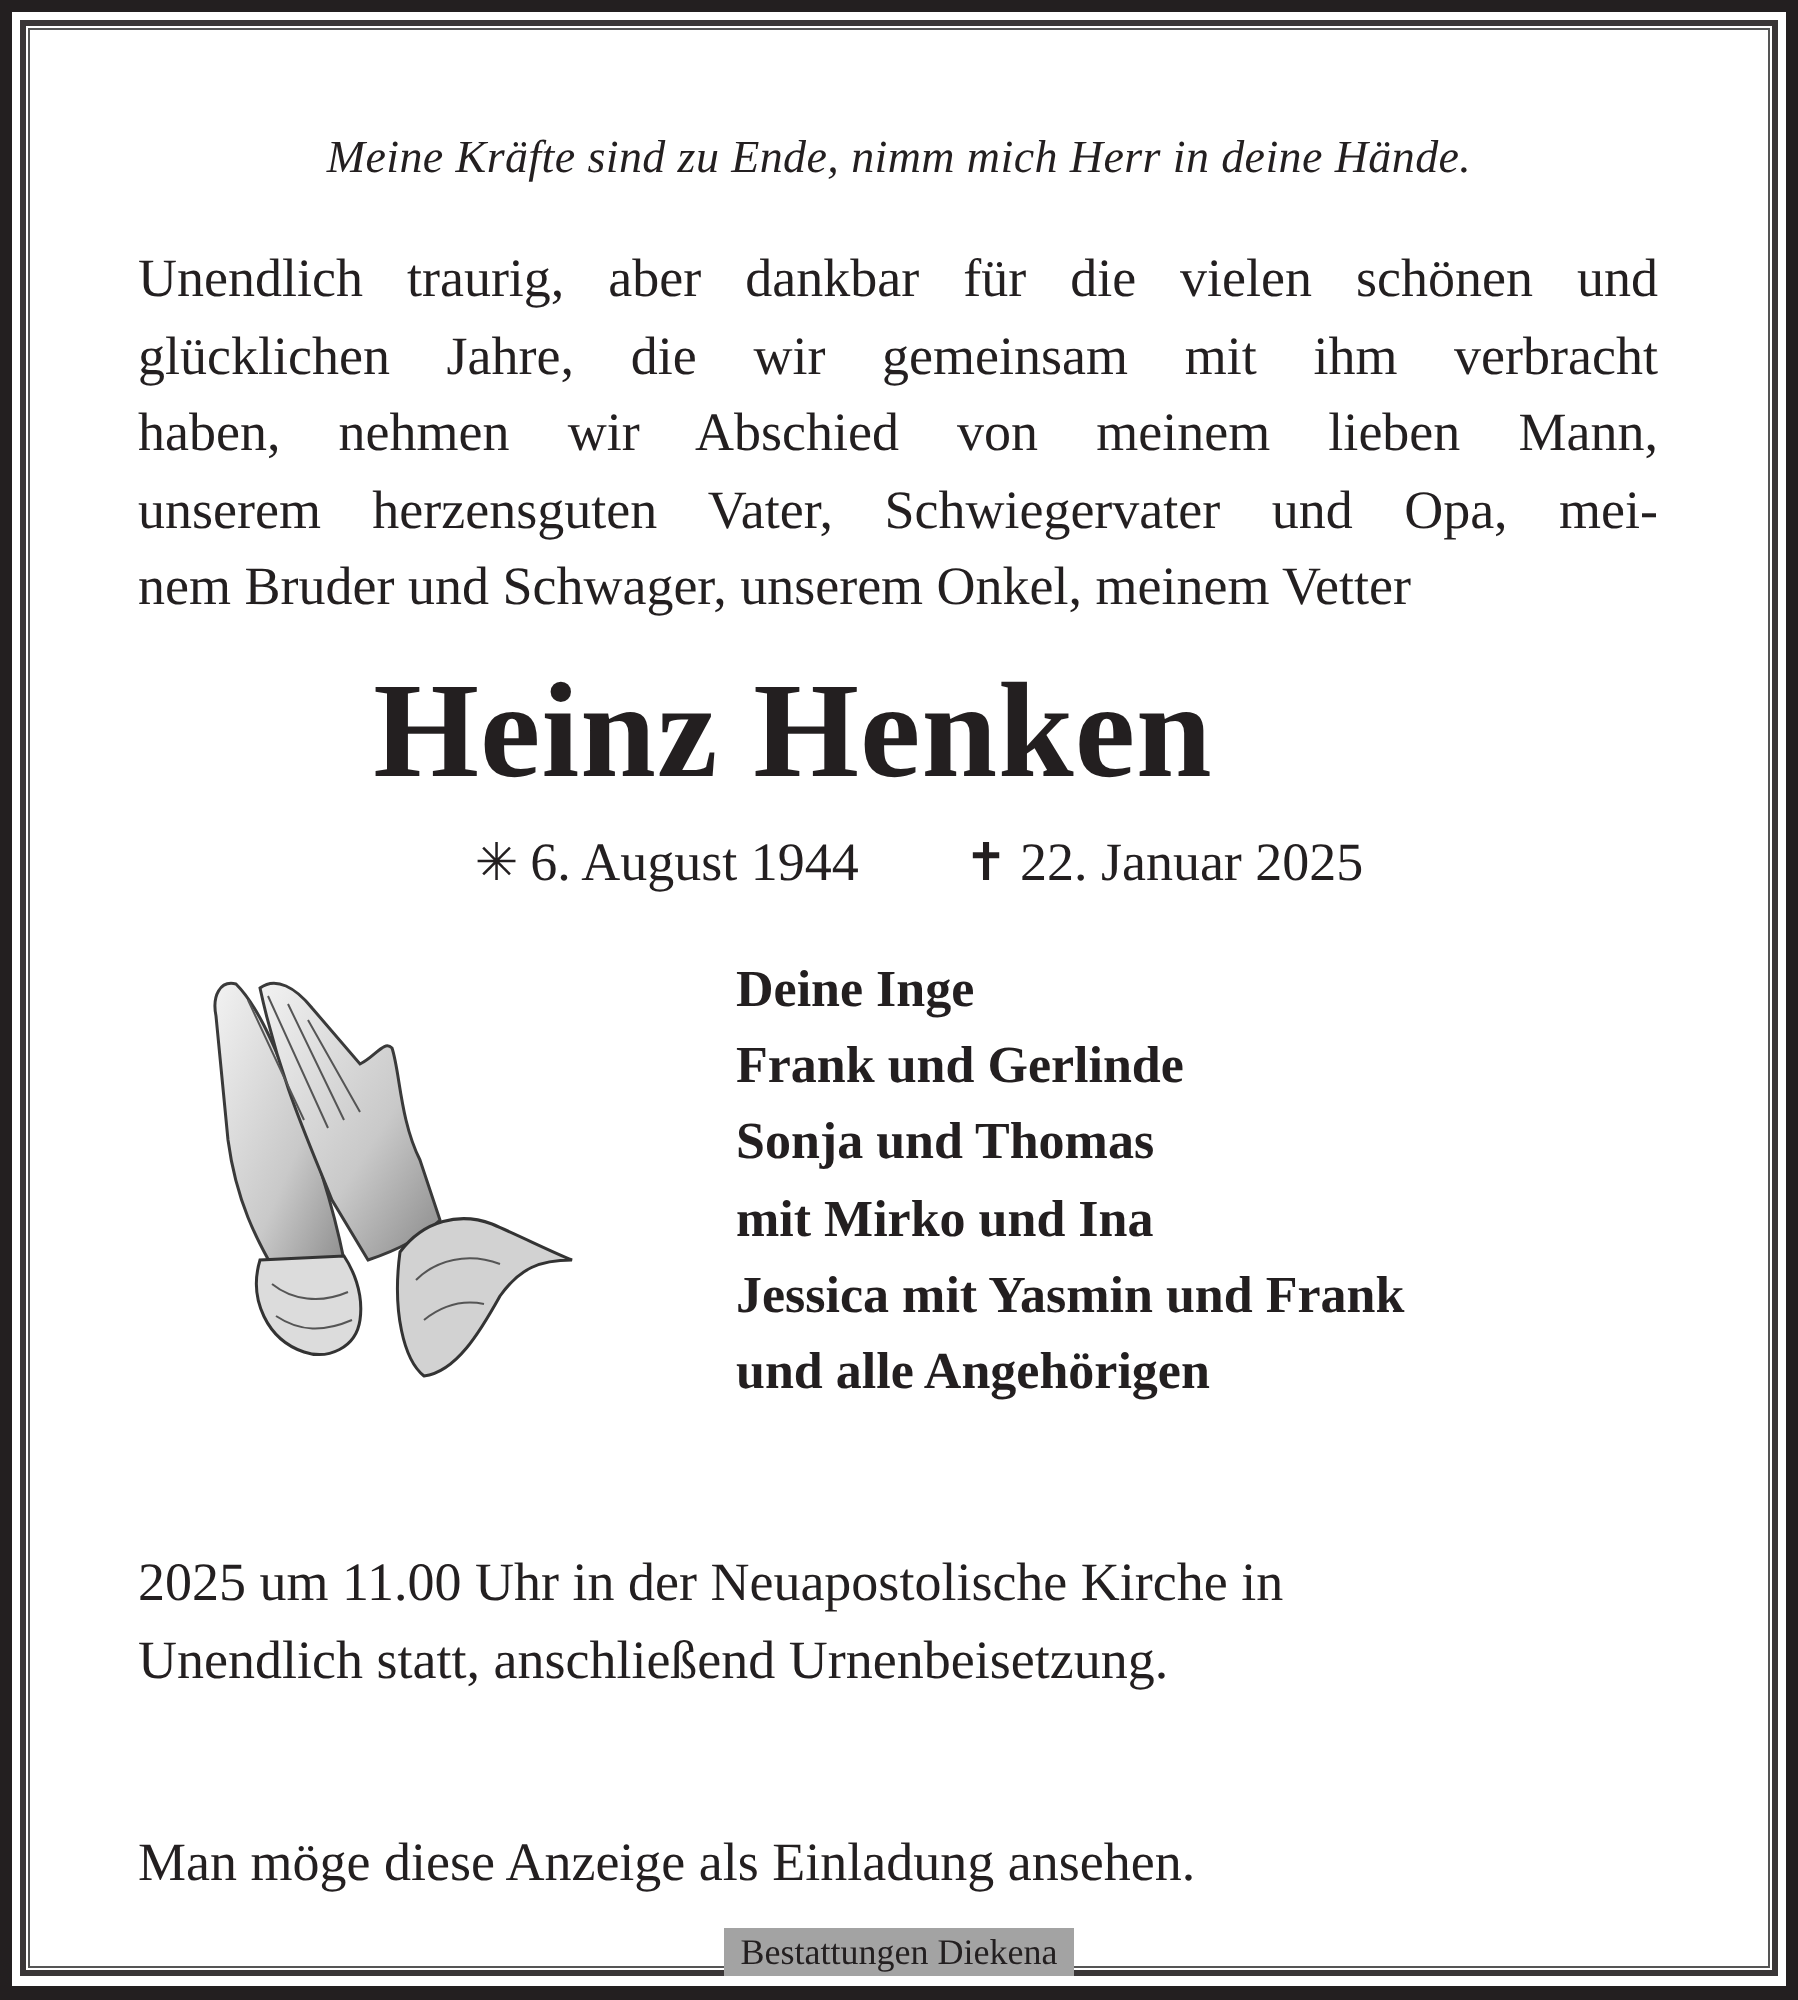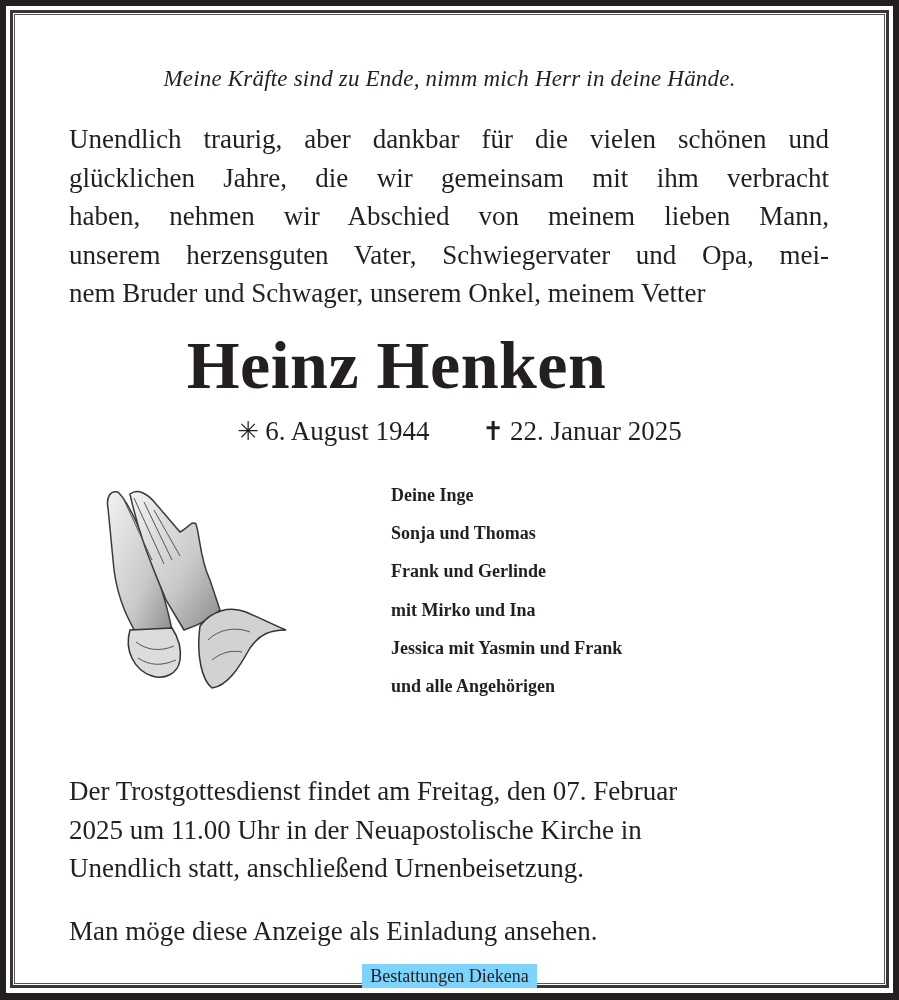--- a/index.html
+++ b/index.html
@@ -37,32 +37,32 @@
   }
   .dates {
     position: absolute; top: 416px; left: 0; width: 899px; text-align: center; font-size: 27px; margin-left: 10px;
   }
   .dates .born { margin-right: 46px; }
   .sym { font-size: 26px; margin-right: 6px; }
   .hands {
     position: absolute; left: 100px; top: 480px; width: 190px; height: 210px;
   }
   .mourners {
-    position: absolute; top: 476px; left: 391px; font-weight: bold; font-size: 18px; line-height: 38.2px;
+    position: absolute; top: 476px; left: 368px; font-weight: bold; font-size: 26px; line-height: 38.2px;
   }
   .address { position: absolute; top: 724px; left: 69px; font-size: 27px; }
   .service {
     position: absolute; top: 772px; left: 69px; width: 760px; font-size: 27px; line-height: 38.5px;
   }
   .invite { position: absolute; top: 916px; left: 69px; font-size: 27px; font-family: Liberation Serif, serif; }
   .footer-label {
     position: absolute; top: 964px; left: 0; width: 899px; text-align: center;
   }
   .footer-label span {
-    background: #7dd3fc; padding: 0 8px; font-size: 18px; line-height: 24px; display: inline-block;
+    background: #a3a3a3; padding: 0 8px; font-size: 18px; line-height: 24px; display: inline-block;
   }
 </style>
 </head>
 <body>
 
 <div class="white-gap"></div>
 <div class="inner-frame"></div>
 
 <div class="content">
   <div class="motto">Meine Kräfte sind zu Ende, nimm mich Herr in deine Hände.</div>
@@ -105,30 +105,29 @@
       <path d="M30 150 C24 170 34 190 52 196 C64 200 78 194 80 180 C82 166 76 154 72 148 Z" fill="#dcdcdc" stroke="#333" stroke-width="1.5"></path>
       <path d="M36 162 C46 170 60 172 74 166 M38 178 C50 186 62 186 76 180" stroke="#555" stroke-width="1" fill="none"></path>
 
       <path d="M100 146 C112 130 130 126 146 132 C160 138 176 146 186 150 C170 150 160 154 150 168 C140 186 128 206 112 208 C102 200 96 176 100 146 Z" fill="#d2d2d2" stroke="#333" stroke-width="1.5"></path>
       <path d="M108 160 C118 150 134 146 150 152 M112 180 C122 172 132 170 142 172" stroke="#555" stroke-width="1" fill="none"></path>
     </svg>
   </div>
 
   <div class="mourners">
     <div>Deine Inge</div>
+    <div>Frank und Gerlinde</div>
     <div>Sonja und Thomas</div>
-    <div>Frank und Gerlinde</div>
     <div>mit Mirko und Ina</div>
     <div>Jessica mit Yasmin und Frank</div>
     <div>und alle Angehörigen</div>
   </div>
 
 
   <div class="service">
-    <div>Der Trostgottesdienst findet am Freitag, den 07. Februar</div>
     <div>2025 um 11.00 Uhr in der Neuapostolische Kirche in</div>
     <div>Unendlich statt, anschließend Urnenbeisetzung.</div>
   </div>
 
   <div class="invite">Man möge diese Anzeige als Einladung ansehen.</div>
 
   <div class="footer-label">
     <span>Bestattungen Diekena</span>
   </div>
 </div>

